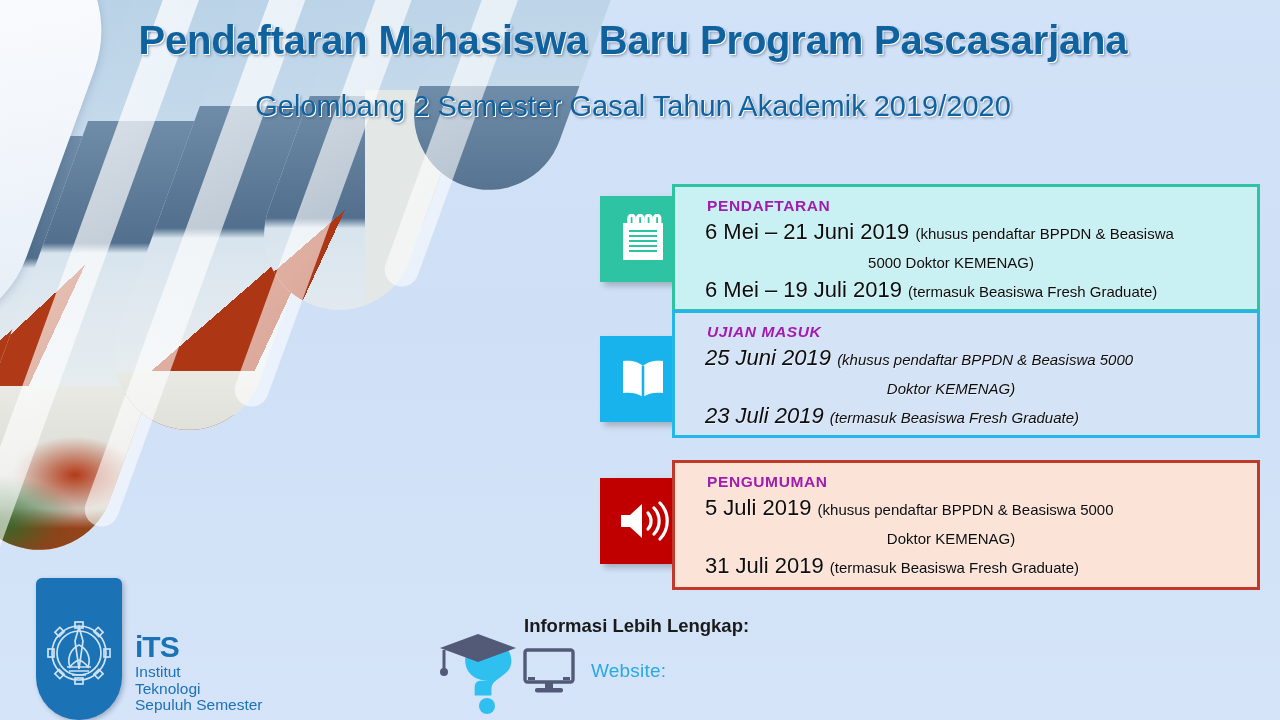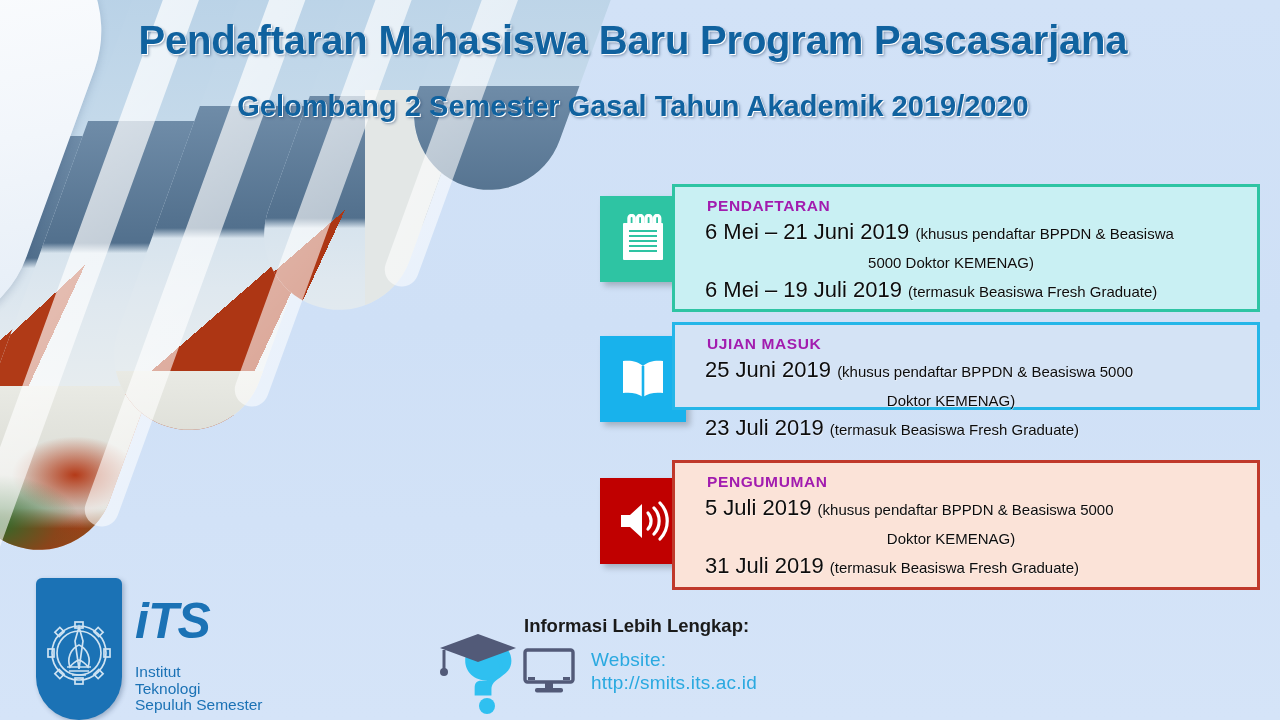--- a/index.html
+++ b/index.html
@@ -80,21 +80,21 @@
   
   .title{
     position:absolute;left:0;top:18px;width:1266px;text-align:center;
     font-size:40px;font-weight:bold;letter-spacing:-.2px;
     color:#10629f;
     text-shadow:1px 1px 0 #ffffff, 2px 2px 3px rgba(30,60,100,.45);
     white-space:nowrap;
   }
   .subtitle{
     position:absolute;left:0;top:90px;width:1266px;text-align:center;
-    font-size:29px;font-weight:bold;
+    font-size:29px;font-weight:normal;
     color:#10629f;
     text-shadow:1px 1px 0 #ffffff, 2px 2px 3px rgba(30,60,100,.45);
     white-space:nowrap;
   }
 
   
   .card{
     position:absolute;left:672px;width:588px;
     box-sizing:border-box;
     padding:10px 12px 8px 30px;
@@ -104,21 +104,21 @@
     margin:0 0 2px 2px;
   }
   .card .line{
     font-size:22px;color:#0d0d0d;white-space:nowrap;line-height:1.32;
     text-shadow:.6px .6px 0 rgba(255,255,255,.5);
   }
   .card .line .note{font-size:15px;margin-top:40px;}
   .card .line.indent{text-align:center;padding-right:48px;}
 
   #card-pendaftaran{top:184px;height:128px;background:#c9f0f3;border:3px solid #2ec4a3;}
-  #card-ujian{top:322px;height:88px;background:#d4e3f5;border:3px solid #25b6e8;}
+  #card-ujian{top:310px;height:128px;background:#d4e3f5;border:3px solid #25b6e8;font-style:italic;}
   #card-pengumuman{top:460px;height:130px;background:#fbe3d8;border:3px solid #c0392b;}
 
   .icon-box{
     position:absolute;left:600px;width:86px;height:86px;
     display:flex;align-items:center;justify-content:center;
     box-shadow:4px 4px 6px rgba(0,0,0,.22);
   }
   #icon-pendaftaran{top:196px;background:#2ec4a3;}
   #icon-ujian{top:336px;background:#18b2ec;}
   #icon-pengumuman{top:478px;background:#c00000;}
@@ -126,22 +126,22 @@
   
   .logo-wrap{position:absolute;left:36px;top:578px;display:flex;align-items:flex-end;}
   .logo-shield{
     width:86px;height:142px;background:#1b72b5;
     border-radius:6px 6px 43px 43px;
     display:flex;align-items:center;justify-content:center;
     box-shadow:2px 2px 5px rgba(20,50,90,.3);
   }
   .logo-text{margin-left:13px;margin-bottom:6px;color:#1b72b5;line-height:1.08;}
   .logo-text .its{
-    font-size:50px;font-weight:bold;letter-spacing:-1px;
-    display:block;margin-bottom:16px;font-style:italic;
+    font-size:30px;font-weight:bold;letter-spacing:-1px;
+    display:block;margin-bottom:0;
   }
   .logo-text .sub{font-size:15.5px;display:block;}
 
   
   .foot-title{
     position:absolute;left:524px;top:615px;
     font-size:18.5px;font-weight:bold;color:#1a1a1a;
   }
   .foot-row{position:absolute;display:flex;align-items:center;}
   #foot-web{left:523px;top:648px;}
@@ -353,18 +353,17 @@
       <svg width="52" height="46" viewBox="0 0 52 46">
         <rect x="2" y="2" width="48" height="32" rx="2.5" fill="none" stroke="#525a78" stroke-width="3.4"></rect>
         <rect x="22" y="34" width="8" height="6" fill="#525a78"></rect>
         <rect x="12" y="40" width="28" height="4.5" rx="2" fill="#525a78"></rect>
         <rect x="5" y="29" width="7" height="3" fill="#525a78"></rect>
         <rect x="40" y="29" width="7" height="3" fill="#525a78"></rect>
       </svg>
     </span>
     <span class="foot-txt">
       <span>Website:</span>
-      <span>http://smits.its.ac.id</span>
     </span>
   </div>
 
 
 </div>
 
 </body></html>

